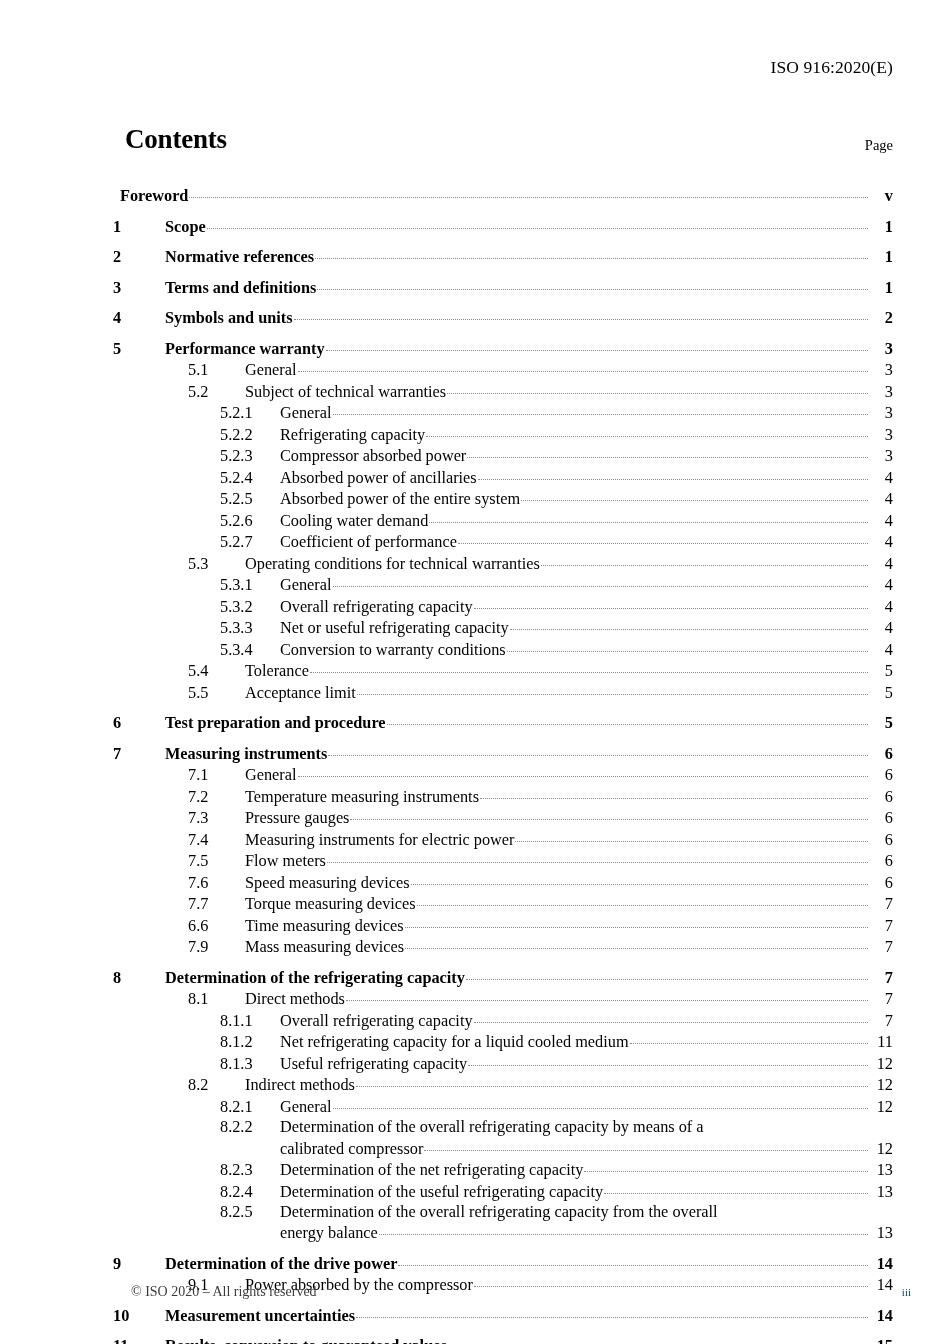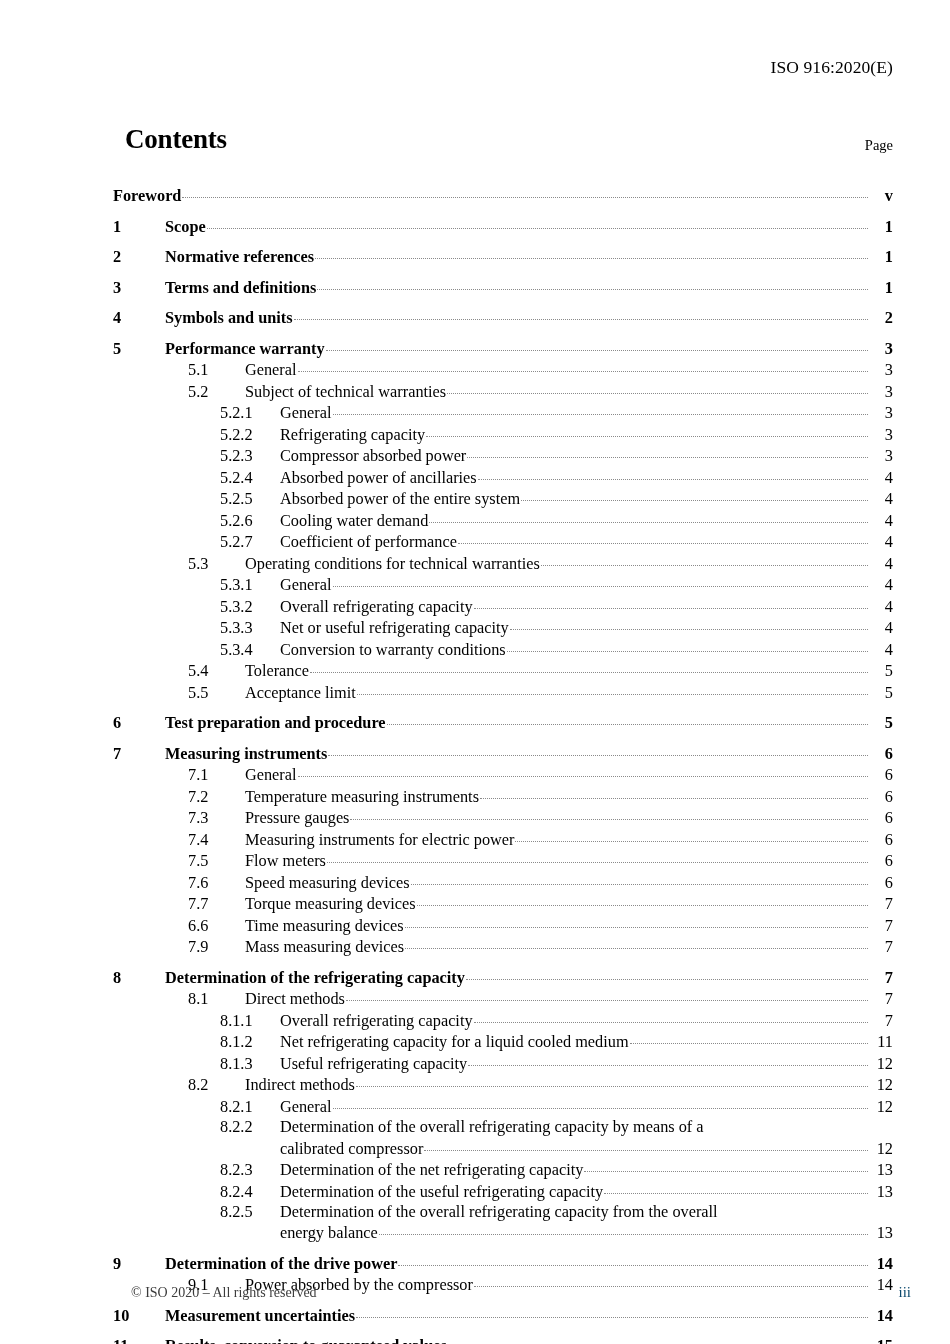--- a/index.html
+++ b/index.html
@@ -92,21 +92,21 @@
     white-space: nowrap;
   }
   .lvl1 .num { width: 52px; }
   .lvl2 .num { width: 57px; margin-left: 75px; }
   .lvl3 .num { width: 60px; margin-left: 107px; }
 
   .text-wrap {
     flex: 1 1 auto;
     min-width: 0;
   }
-  .lvl0 .text-wrap { margin-left: 0px; }
+  .lvl0 .text-wrap { margin-left: 7px; }
 
   .line {
     display: flex;
     align-items: baseline;
     width: 100%;
   }
   .label {
     flex: 0 0 auto;
     white-space: nowrap;
   }
@@ -161,21 +161,21 @@
     top: 1284px;
     width: 780px;
     display: flex;
     align-items: baseline;
     justify-content: space-between;
     font-size: 14px;
     color: #3b3b3b;
     gap: 28px;
   }
   .footer .folio {
-    font-size: 15px;
+    font-size: 11px;
     color: #0c4a6e;
     margin-left: 37px;
   }
 </style>
 </head>
 <body>
 
 <div class="page">
 
   <div class="doc-header">ISO 916:2020(E)</div>

